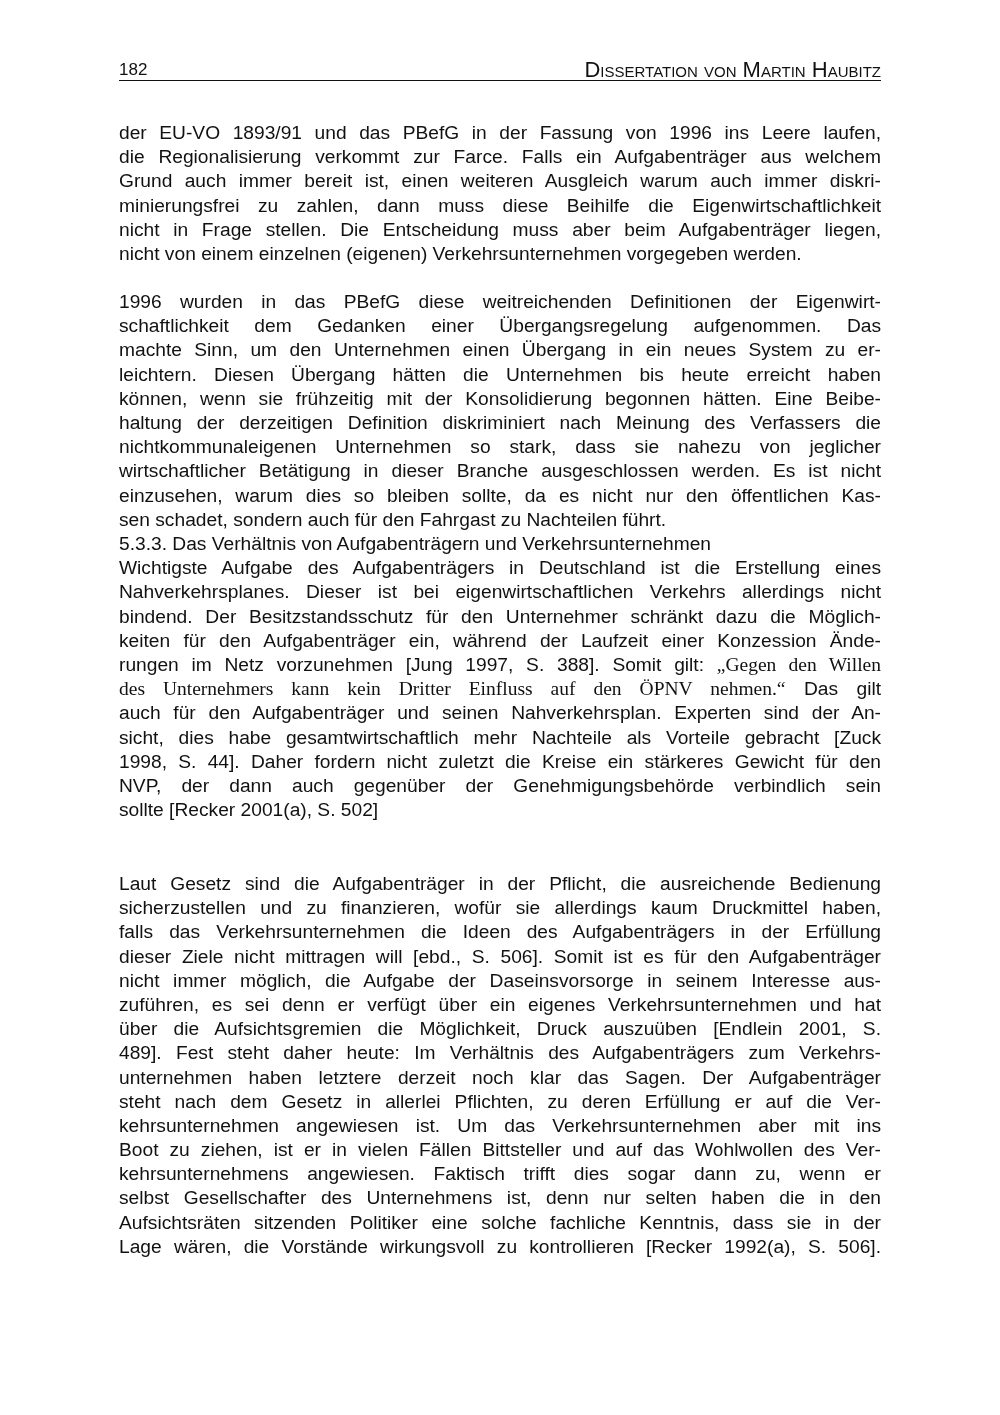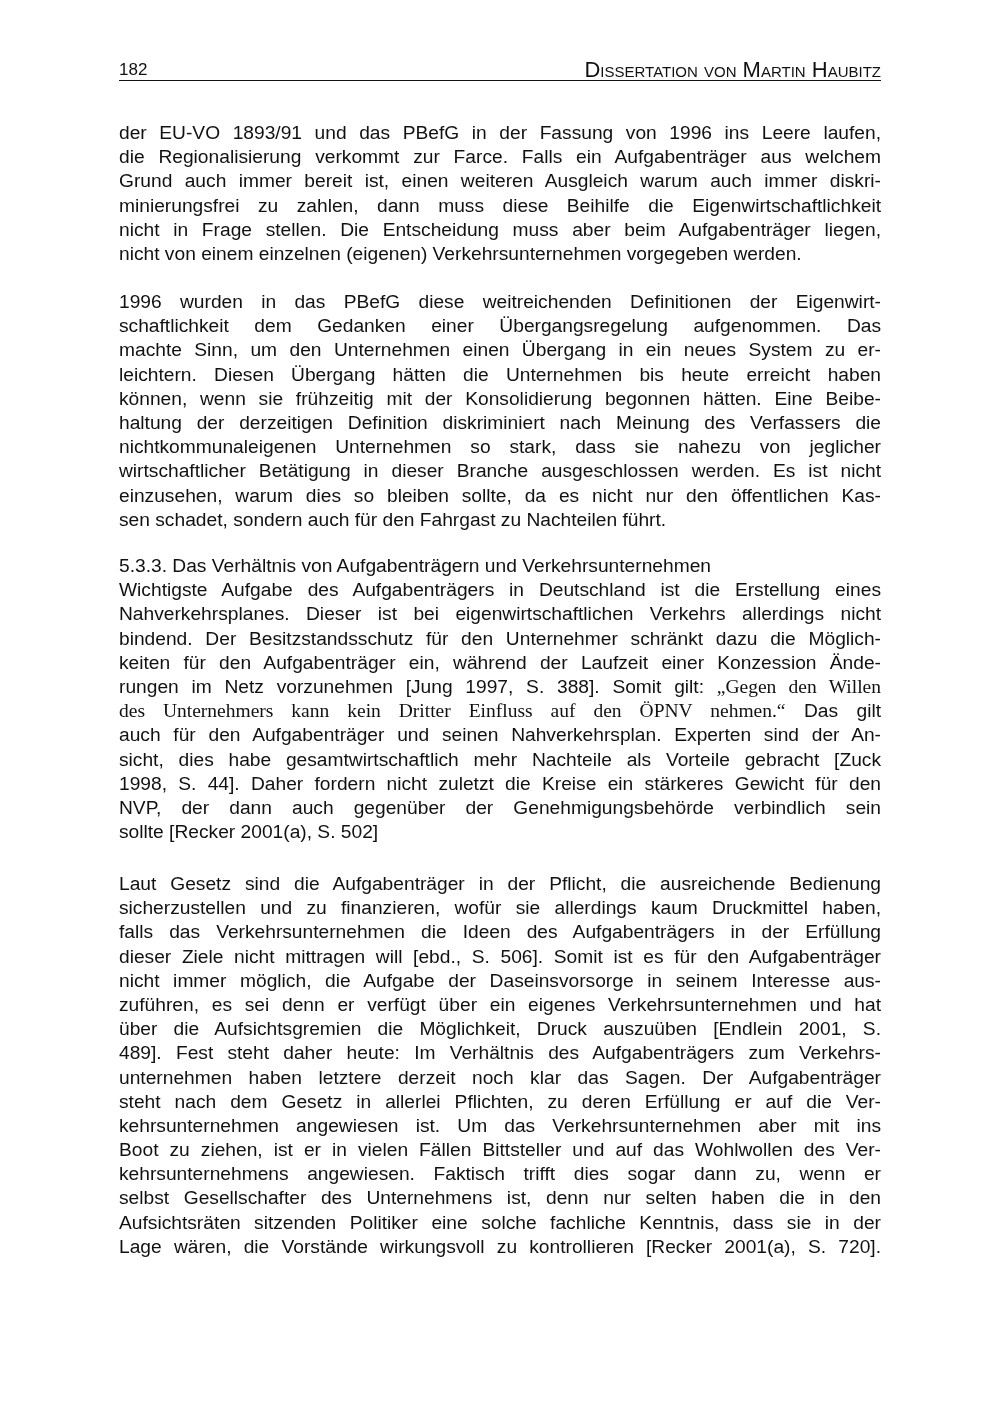--- a/index.html
+++ b/index.html
@@ -18,21 +18,21 @@
   }
   .line {
     display: block; height: 24.2px; white-space: nowrap; text-align: justify;
     text-align-last: justify; overflow: visible;
   }
   .line.last { text-align-last: left; }
   .u { text-underline-offset: 3px; text-decoration-thickness: 1.4px; }
   .serif { font-family: "Liberation Serif", serif; font-size: 19.5px; }
   #p1 { top: 121px; }
   #p2 { top: 290px; }
-  #p3 { top: 554px; }
+  #p3 { top: 532px; }
   #p4 { top: 872px; }
 </style>
 </head>
 <body>
 
 <div class="page">
 
   <div class="header">
     <span class="pnum">182</span>
     <span class="run">Dissertation von Martin Haubitz</span>
@@ -84,16 +84,16 @@
     <span class="line" style="text-align-last: left; word-spacing: 7.40483px;">zuführen, es sei denn er verfügt über ein eigenes Verkehrsunternehmen und hat</span>
     <span class="line" style="text-align-last: left; word-spacing: 10.8351px;">über die Aufsichtsgremien die Möglichkeit, Druck auszuüben [Endlein 2001, S.</span>
     <span class="line" style="text-align-last: left; word-spacing: 8.89844px;">489]. Fest steht daher heute: Im Verhältnis des Aufgabenträgers zum Verkehrs-</span>
     <span class="line" style="text-align-last: left; word-spacing: 11.184px;">unternehmen haben letztere derzeit noch klar das Sagen. Der Aufgabenträger</span>
     <span class="line" style="text-align-last: left; word-spacing: 8.65144px;">steht nach dem Gesetz in allerlei Pflichten, zu deren Erfüllung er auf die Ver-</span>
     <span class="line" style="text-align-last: left; word-spacing: 11.793px;">kehrsunternehmen angewiesen ist. Um das Verkehrsunternehmen aber mit ins</span>
     <span class="line" style="text-align-last: left; word-spacing: 5.69754px;">Boot zu ziehen, ist er in vielen Fällen Bittsteller und auf das Wohlwollen des Ver-</span>
     <span class="line" style="text-align-last: left; word-spacing: 13.2465px;">kehrsunternehmens angewiesen. Faktisch trifft dies sogar dann zu, wenn er</span>
     <span class="line" style="text-align-last: left; word-spacing: 9.25px;">selbst Gesellschafter des Unternehmens ist, denn nur selten haben die in den</span>
     <span class="line" style="text-align-last: left; word-spacing: 8.15312px;">Aufsichtsräten sitzenden Politiker eine solche fachliche Kenntnis, dass sie in der</span>
-    <span class="line" style="text-align-last: left; word-spacing: 6.87344px;">Lage wären, die Vorstände wirkungsvoll zu kontrollieren [Recker 2001(a), S. 720].</span>
+    <span class="line" style="text-align-last: left; word-spacing: 6.87344px;">Lage wären, die Vorstände wirkungsvoll zu kontrollieren [Recker 1992(a), S. 506].</span>
   </div>
 
 </div>
 
 </body></html>

